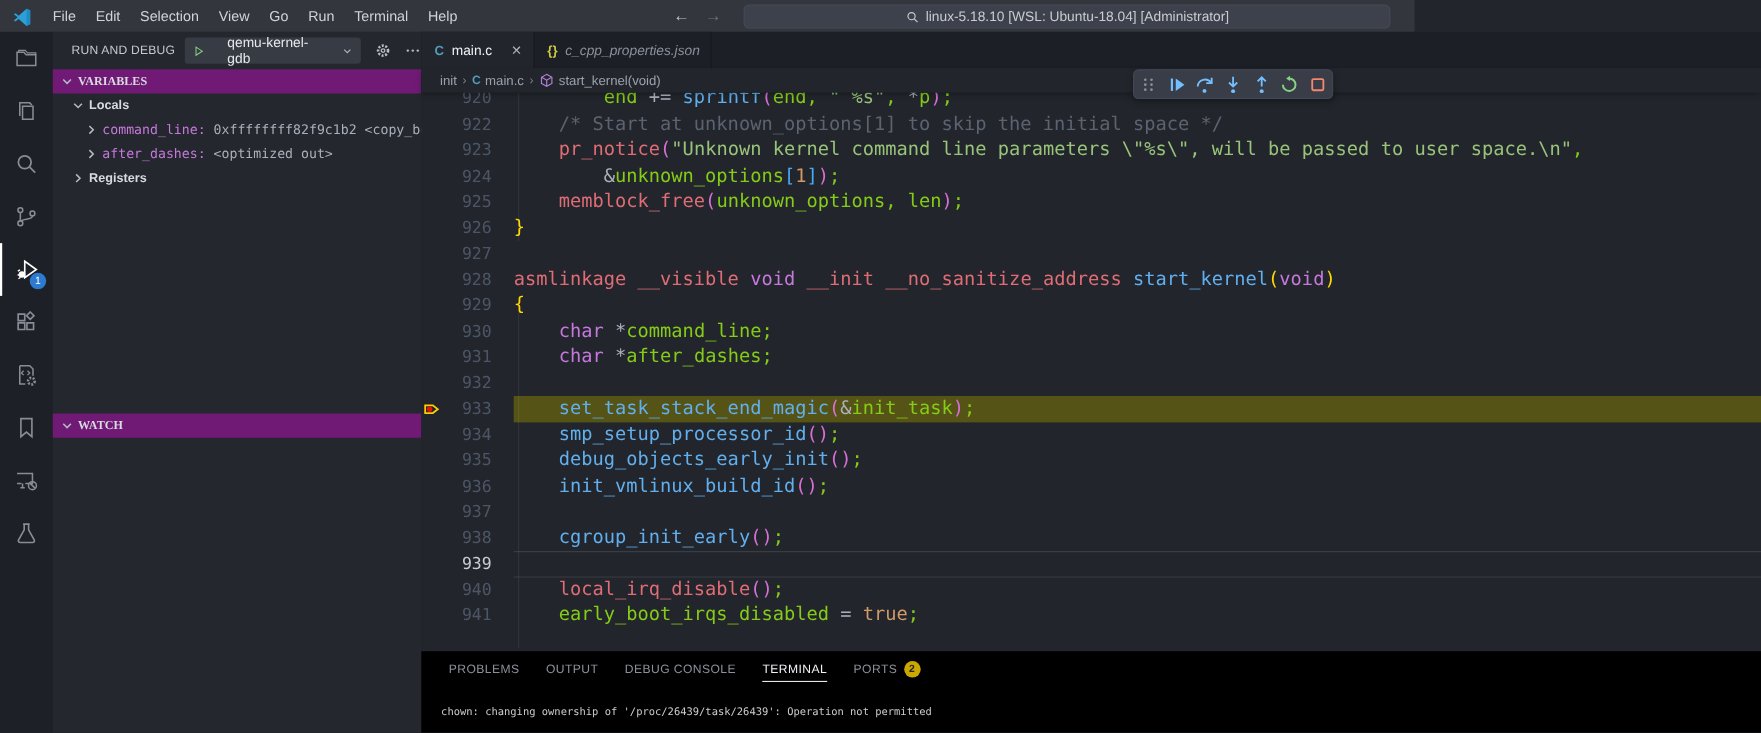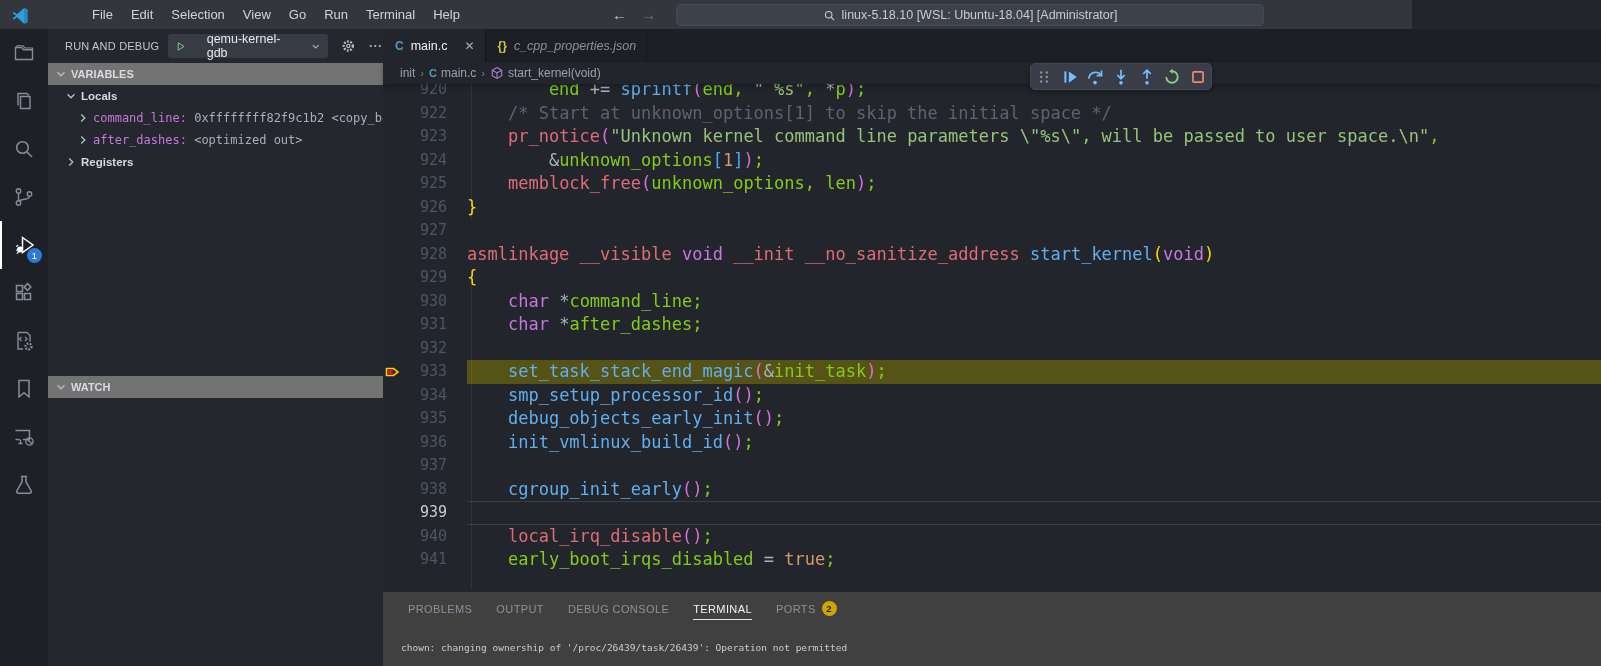--- a/index.html
+++ b/index.html
@@ -1,21 +1,21 @@
 <!DOCTYPE html>
 <html><head>
 <meta charset="utf-8">
 <style>
   * { margin:0; padding:0; box-sizing:border-box; }
   html,body { width:1601px; height:666px; overflow:hidden; background:#22262c;
     font-family:"Liberation Sans", sans-serif; }
 
   
-  #titlebar { position:absolute; left:0; top:0; width:1412px; height:29px;
-    background:#34363d; display:flex; align-items:center; color:#d0d3d9; font-size:13px;gap:44px; }
+  #titlebar { position:absolute; left:0; top:0; width:1286px; height:29px;
+    background:#34363d; display:flex; align-items:center; color:#d0d3d9; font-size:13px; }
   #logo { width:18px; height:18px; margin:0 10px 0 11px; }
   .menu-item { padding:0 9px; height:29px; line-height:29px; cursor:default; }
   #nav-arrows { position:absolute; left:612px; top:0; height:29px; display:flex; align-items:center; gap:14px;
     font-size:15px; color:#c2c6cc; }
   #nav-fwd { color:#6f737b; }
   #search-box { position:absolute; left:676px; top:4px; width:588px; height:22px;
     background:#3c414c; border:1px solid #454a55; border-radius:5px;
     display:flex; align-items:center; justify-content:center; gap:6px;
     color:#c8ccd2; font-size:12.5px; }
 
@@ -30,22 +30,22 @@
 
   
   #sidebar { position:absolute; left:48px; top:29px; width:335px; height:637px; background:#24272d; color:#bfc5ce; }
   #sidebar-header { height:34px; display:flex; align-items:center; padding-left:17px; }
   #sidebar-title { font-size:11px; color:#c3c8d1; letter-spacing:.2px; white-space:nowrap; }
   #launch-select { margin-left:9px; height:24px; background:#363b44; border-radius:3px; display:flex;
     align-items:center; padding:0 7px; gap:20px; color:#e6e9ed; font-size:12.5px; cursor:pointer; }
   #launch-select .play { color:#89d185; width:13px; height:13px; }
   #launch-select .chev { width:13px; height:13px; color:#aab0ba; }
   .hdr-icon { width:16px; height:16px; margin-left:13px; color:#b8bdc6; cursor:pointer; }
-  .section-strip { height:22px; background:#737373; display:flex; align-items:center; padding-left:6px; gap:3px;
-    font-size:11px; font-weight:bold; color:#d7dae0; cursor:pointer; }
+  .section-strip { height:22px; background:#701a75; display:flex; align-items:center; padding-left:6px; gap:3px;
+    font-size:11px; font-weight:bold; color:#d7dae0; cursor:pointer;font-family:Liberation Serif, serif; }
   .section-strip svg, .tree-row svg { width:14px; height:14px; color:#b6bbc4; flex:0 0 auto; }
   .tree-row { height:22px; display:flex; align-items:center; gap:3px; font-size:12px; cursor:pointer; white-space:nowrap; overflow:hidden; }
   .tree-row .bold { font-weight:bold; color:#d7dae0; font-size:11.5px; }
   .var-text { font-family:"DejaVu Sans Mono", monospace; font-size:12px; }
   .var-name { color:#c678dd; }
   .var-value { color:#a9b0bc; }
   #watch-strip { position:absolute; left:0; top:347px; width:335px; }
 
   
   #editor-group { position:absolute; left:383px; top:29px; width:1218px; height:637px; background:#22262c; }
@@ -81,21 +81,21 @@
   .ln-gutter .bp { position:absolute; left:2px; top:4px; width:16px; height:16px; }
   .code-text { flex:1 1 auto; color:#abb2bf; cursor:text; }
   .line.debug .code-text { background:#565316; }
   .line.cursor .code-text { border-top:1px solid rgba(200,205,220,.14); border-bottom:1px solid rgba(200,205,220,.14); }
   .line.cursor .ln-gutter { color:#c8ccd4; }
   .tk-txt{color:#84cc16} .tk-op{color:#abb2bf} .tk-fn{color:#61afef} .tk-macro{color:#e06c75}
   .tk-kw{color:#c678dd} .tk-str{color:#98c379} .tk-cmt{color:#5c6370} .tk-num{color:#d19a66}
   .tk-const{color:#d19a66} .tk-p1{color:#ffd700} .tk-p2{color:#d670d6} .tk-p3{color:#45a9f9}
 
   
-  #panel { position:absolute; left:0; top:563px; width:1218px; height:74px; background:#404040; z-index:6; }
+  #panel { position:absolute; left:0; top:563px; width:1218px; height:74px; background:#000000; z-index:6; }
   #panel-tabs { display:flex; gap:24px; padding:9px 0 0 25px; align-items:center; }
   .panel-tab { font-size:11px; letter-spacing:.4px; color:#8b919c; padding-bottom:4px; cursor:pointer;
     display:flex; align-items:center; gap:6px; border-bottom:1px solid transparent; }
   .panel-tab.active { color:#f0f2f5; border-bottom-color:#e7e7e7; }
   .panel-badge { min-width:15px; height:15px; border-radius:50%; background:#cca700; color:#22262c;
     font-size:9.5px; font-weight:bold; display:flex; align-items:center; justify-content:center; }
   #terminal-line { position:absolute; left:18px; top:50px; font-family:"DejaVu Sans Mono", monospace;
     font-size:9.5px; color:#cccccc; white-space:pre; }
 </style>
 </head>

